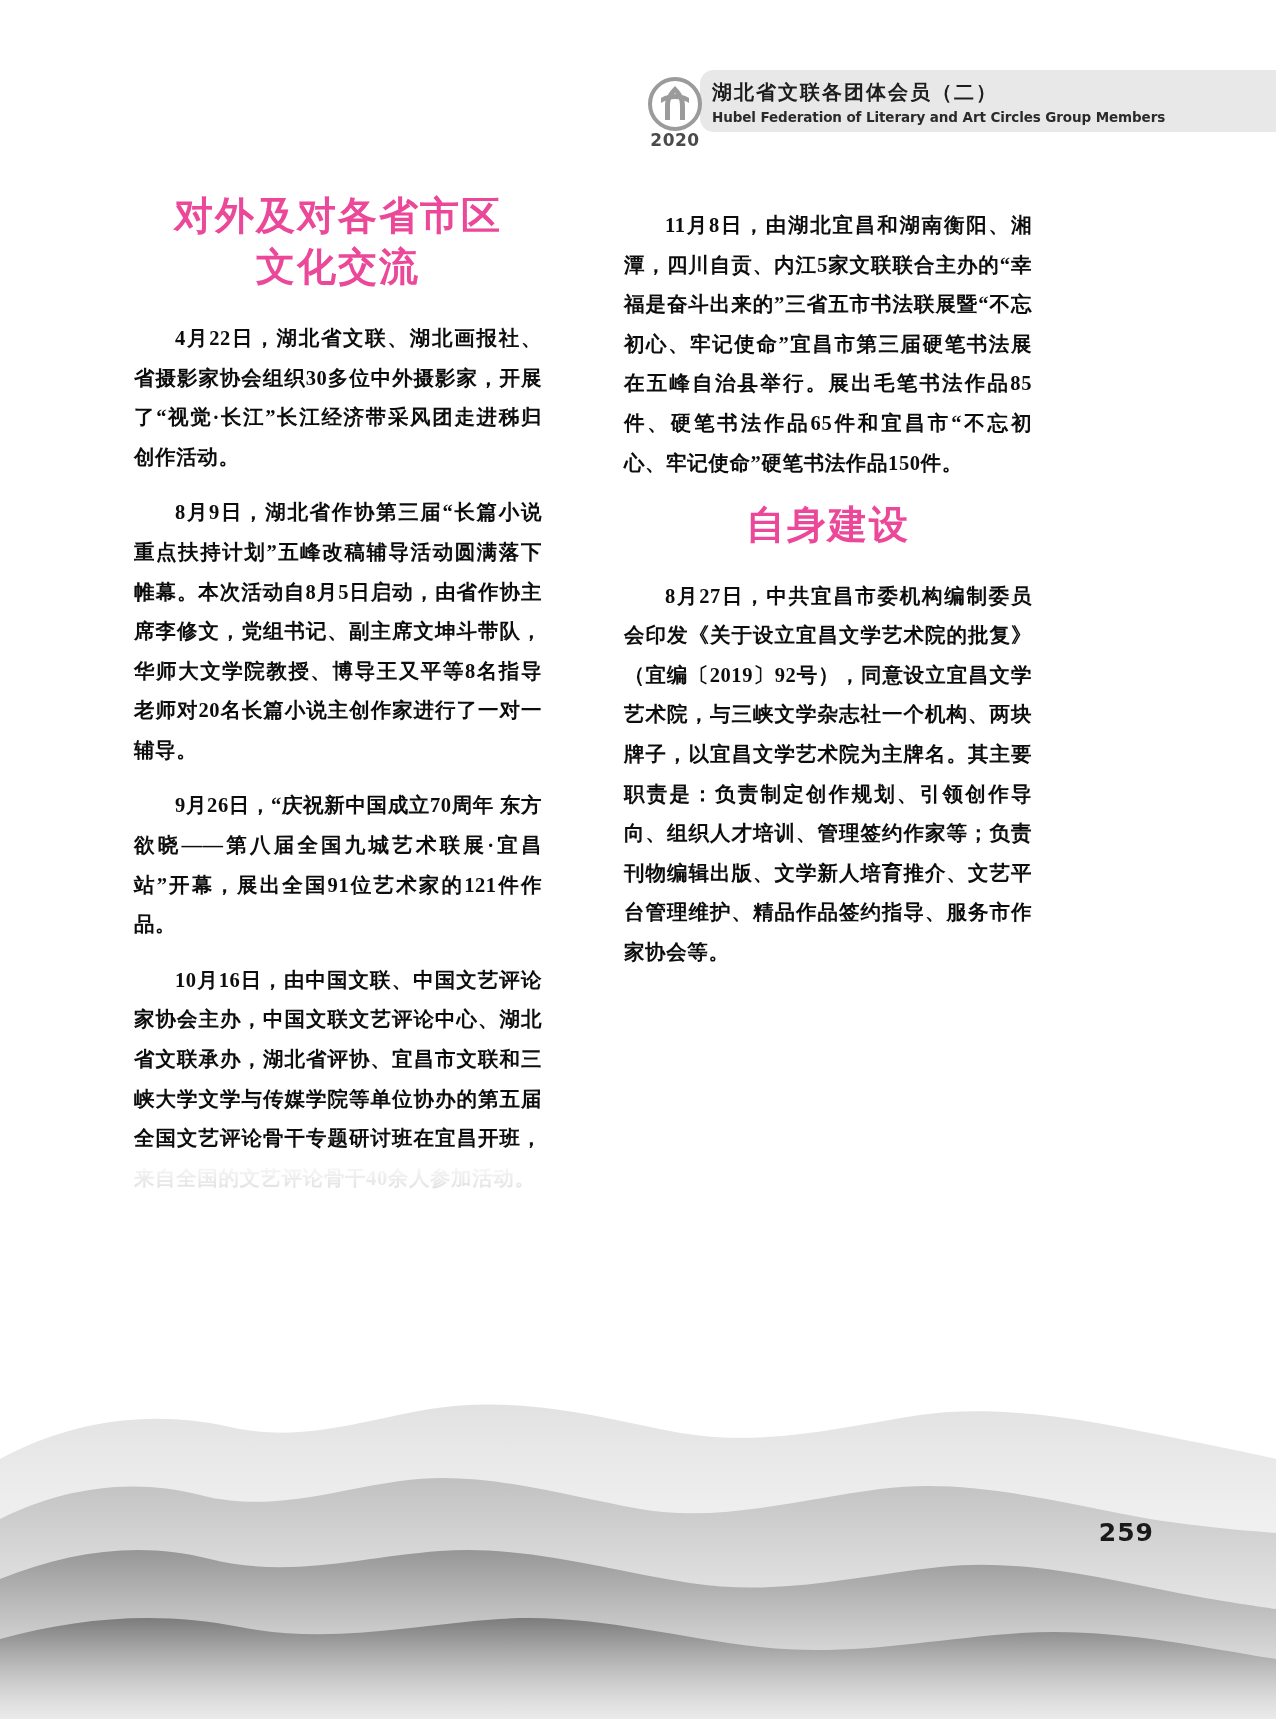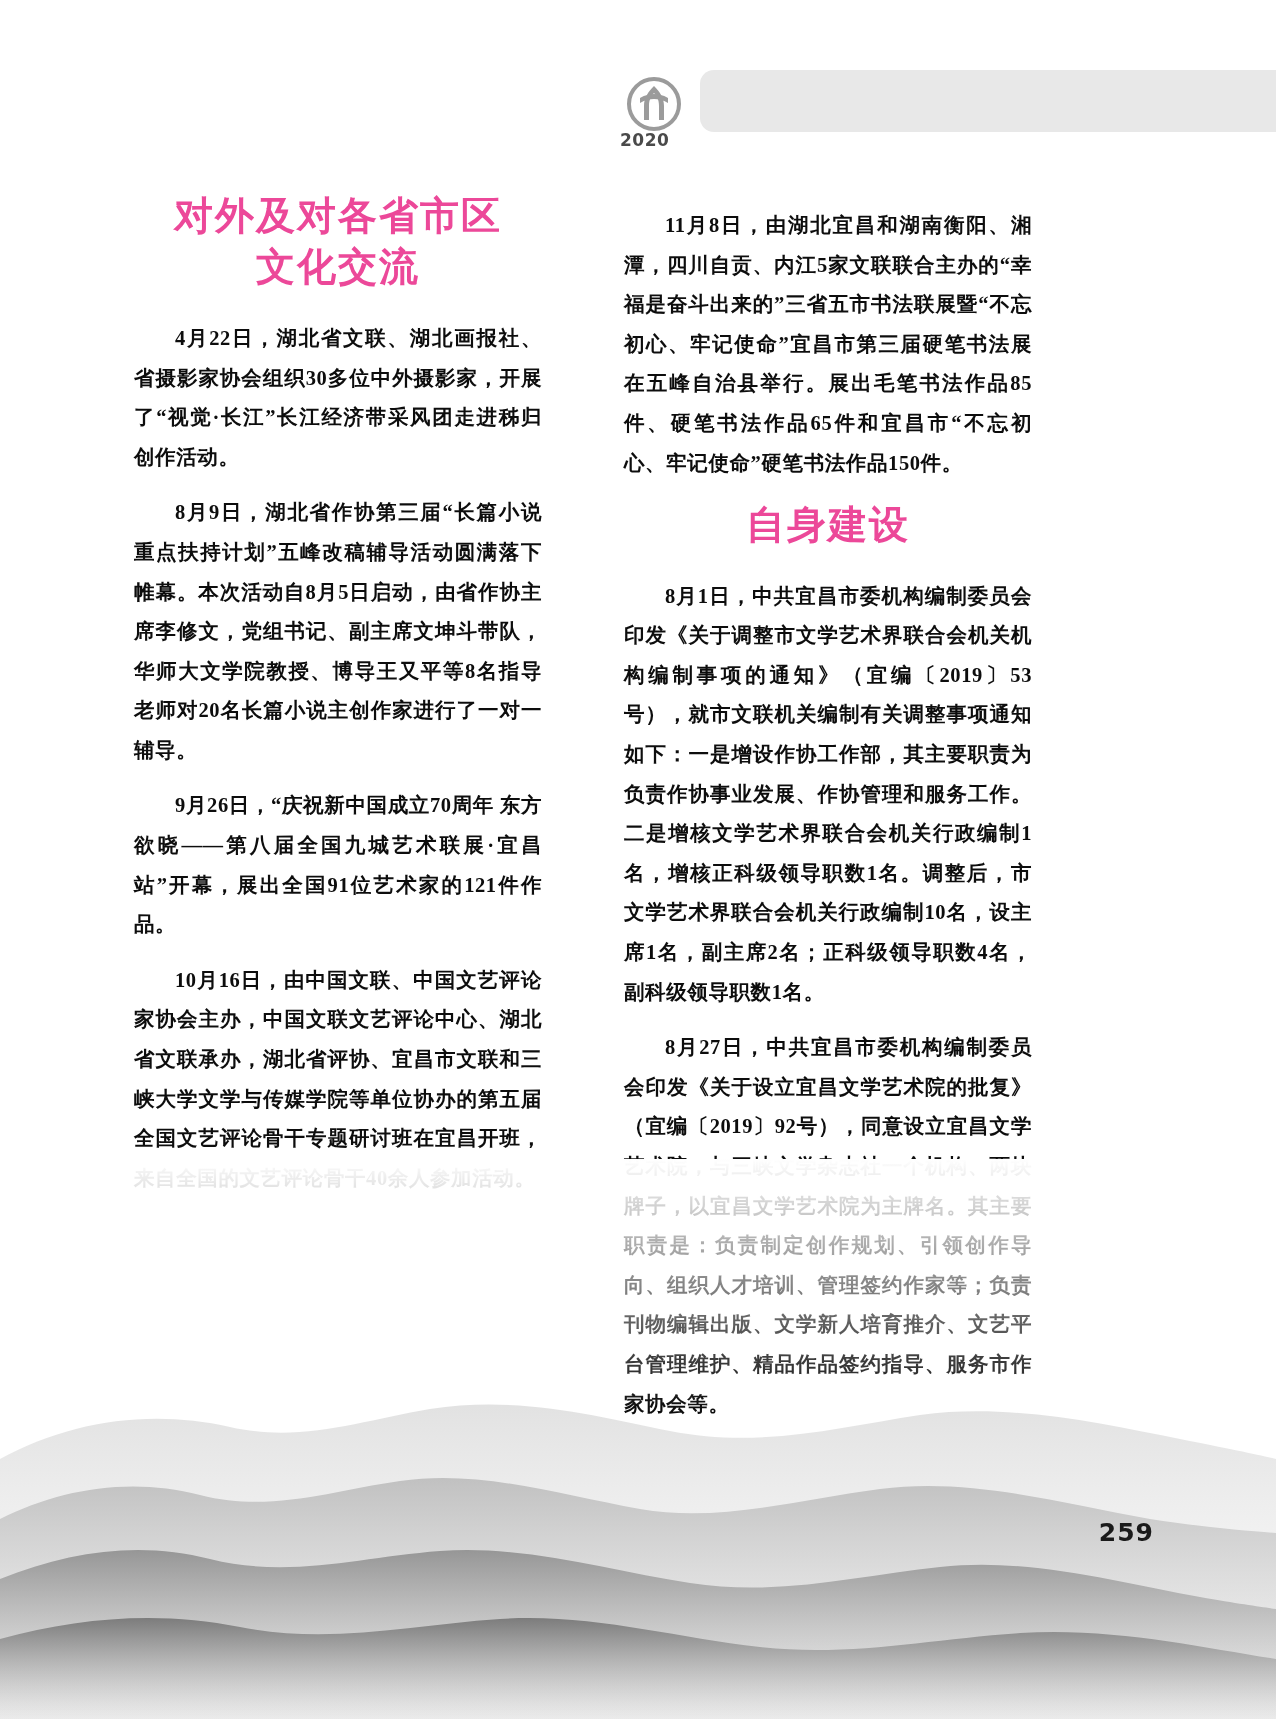--- a/index.html
+++ b/index.html
@@ -34,24 +34,25 @@
     position: absolute;
     left: 700px;
     top: 0px;
     width: 576px;
     height: 62px;
     background: #e8e8e8;
     border-radius: 14px 0 0 14px;
   }
   .header-logo {
     position: absolute;
-    left: 620px;
+    left: 641px;
     top: 6px;
     width: 68px;
     height: 72px;
+    text-align: center;
   }
   .header-logo .mark {
     display: block;
     width: 56px;
     height: 56px;
     margin: 0 auto;
   }
   .header-logo .year {
     display: block;
     font-family: "DejaVu Sans", sans-serif;
@@ -154,40 +155,43 @@
       <span class="mark">
         <svg viewBox="0 0 56 56" width="56" height="56" aria-hidden="true">
           <circle cx="28" cy="28" r="25" fill="none" stroke="#9b9b9b" stroke-width="4"></circle>
           <path d="M28 10 C22 16, 18 22, 18 30 L18 44 L23 44 L23 30 C23 24, 25 20, 28 17 C31 20, 33 24, 33 30 L33 44 L38 44 L38 30 C38 22, 34 16, 28 10 Z" fill="#9b9b9b"></path>
           <path d="M14 22 C19 19, 24 18, 28 18 C32 18, 37 19, 42 22 L42 27 C37 24, 32 23, 28 23 C24 23, 19 24, 14 27 Z" fill="#9b9b9b"></path>
         </svg>
       </span>
       <span class="year">2020</span>
     </div>
 
+    <div class="header-text">
+      <div class="header-cn">湖北省文联各团体会员（二）</div>
+      <div class="header-en">Hubel Federation of Literary and Art Circles Group Members</div>
+    </div>
   </div>
 
   <div class="col col-left">
     <h1 class="section-title">
       <span class="line">对外及对各省市区</span>
       <span class="line">文化交流</span>
     </h1>
 
     <p class="body">4月22日，湖北省文联、湖北画报社、省摄影家协会组织30多位中外摄影家，开展了“视觉·长江”长江经济带采风团走进秭归创作活动。</p>
     <p class="body">8月9日，湖北省作协第三届“长篇小说重点扶持计划”五峰改稿辅导活动圆满落下帷幕。本次活动自8月5日启动，由省作协主席李修文，党组书记、副主席文坤斗带队，华师大文学院教授、博导王又平等8名指导老师对20名长篇小说主创作家进行了一对一辅导。</p>
     <p class="body">9月26日，“庆祝新中国成立70周年 东方欲晓——第八届全国九城艺术联展·宜昌站”开幕，展出全国91位艺术家的121件作品。</p>
     <p class="body">10月16日，由中国文联、中国文艺评论家协会主办，中国文联文艺评论中心、湖北省文联承办，湖北省评协、宜昌市文联和三峡大学文学与传媒学院等单位协办的第五届全国文艺评论骨干专题研讨班在宜昌开班，来自全国的文艺评论骨干40余人参加活动。</p>
   </div>
 
   <div class="col col-right">
     <p class="body">11月8日，由湖北宜昌和湖南衡阳、湘潭，四川自贡、内江5家文联联合主办的“幸福是奋斗出来的”三省五市书法联展暨“不忘初心、牢记使命”宜昌市第三届硬笔书法展在五峰自治县举行。展出毛笔书法作品85件、硬笔书法作品65件和宜昌市“不忘初心、牢记使命”硬笔书法作品150件。</p>
 
     <h1 class="section-title spaced">自身建设</h1>
 
-    <p class="body">8月1日，中共宜昌市委机构编制委员会印发《关于调整市文学艺术界联合会机关机构编制事项的通知》（宜编〔2019〕53号），就市文联机关编制有关调整事项通知如下：一是增设作协工作部，其主要职责为负责作协事业发展、作协管理和服务工作。二是增核文学艺术界联合会机关行政编制1名，增核正科级领导职数1名。调整后，市文学艺术界联合会机关行政编制10名，设主席1名，副主席2名；正科级领导职数4名，副科级领导职数1名。</p>
     <p class="body">8月27日，中共宜昌市委机构编制委员会印发《关于设立宜昌文学艺术院的批复》（宜编〔2019〕92号），同意设立宜昌文学艺术院，与三峡文学杂志社一个机构、两块牌子，以宜昌文学艺术院为主牌名。其主要职责是：负责制定创作规划、引领创作导向、组织人才培训、管理签约作家等；负责刊物编辑出版、文学新人培育推介、文艺平台管理维护、精品作品签约指导、服务市作家协会等。</p>
   </div>
 
   <div class="mountains">
     <svg viewBox="0 0 1276 560" width="1276" height="560" preserveAspectRatio="none" aria-hidden="true">
       <defs>
         <linearGradient id="fadeTop" x1="0" y1="0" x2="0" y2="1">
           <stop offset="0%" stop-color="#ffffff" stop-opacity="1"></stop>
           <stop offset="100%" stop-color="#ffffff" stop-opacity="0"></stop>
         </linearGradient>

